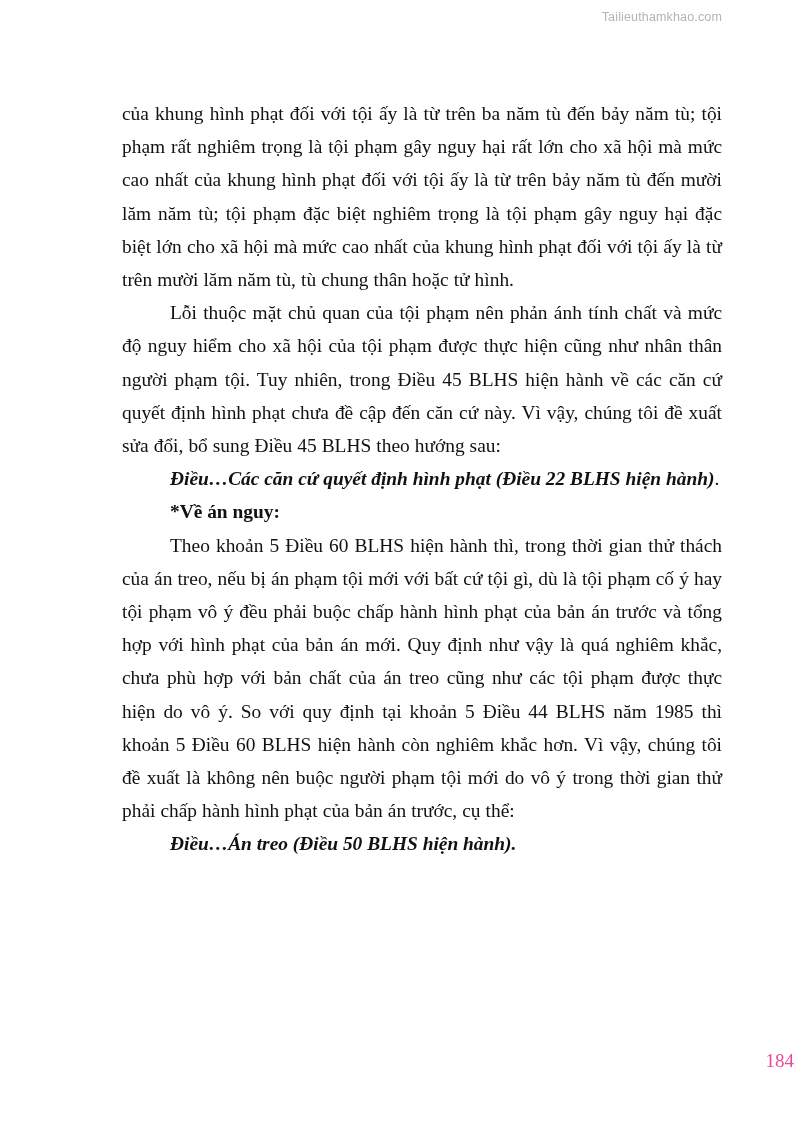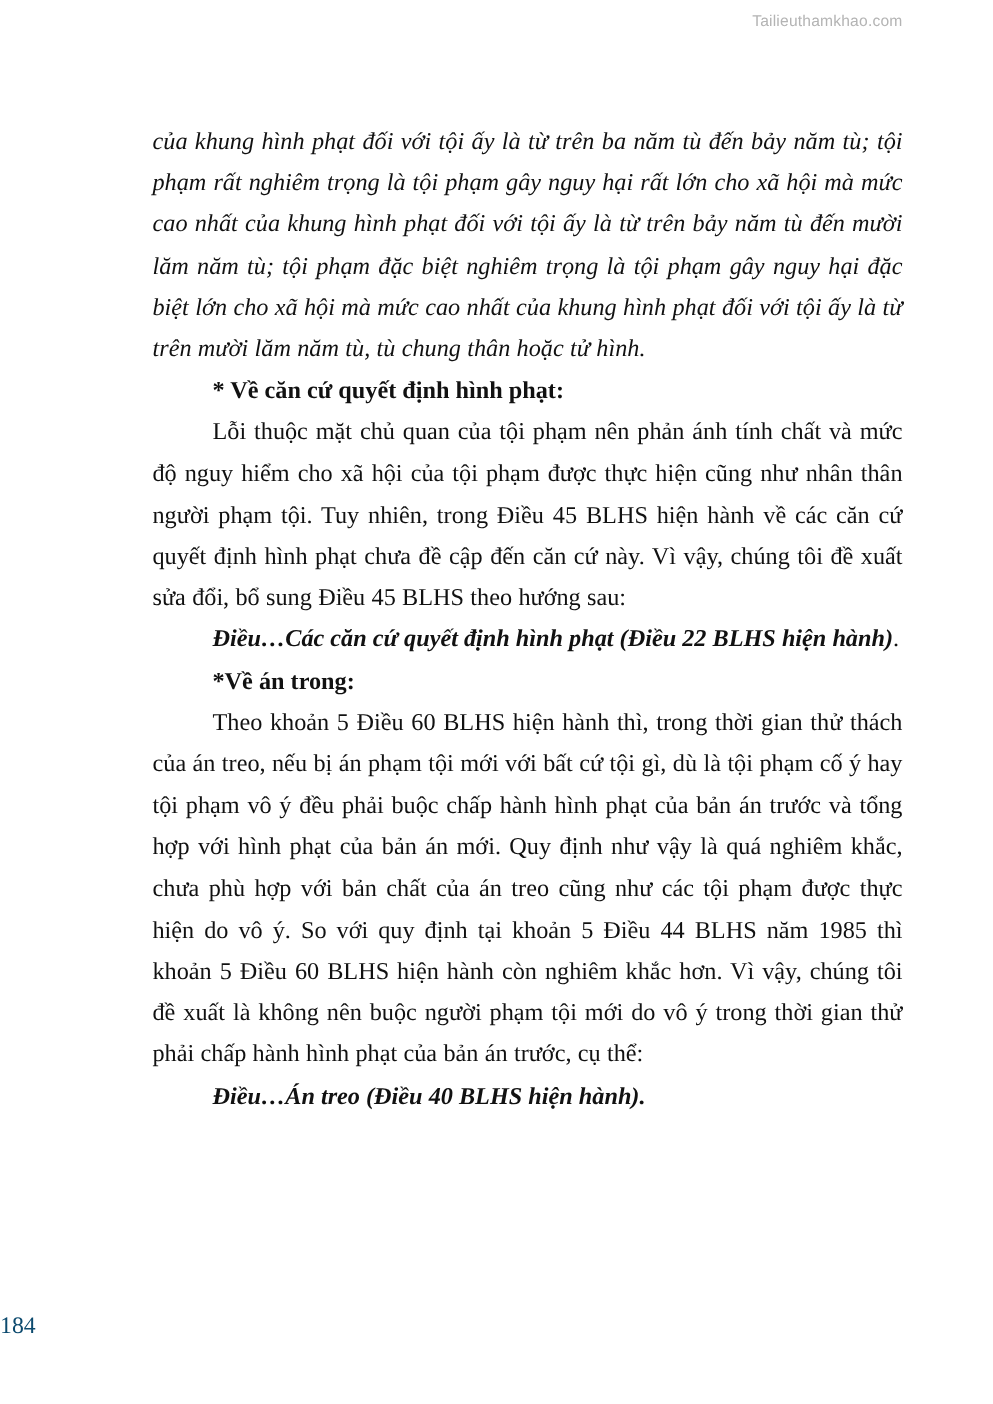--- a/index.html
+++ b/index.html
@@ -45,21 +45,20 @@
     margin: 0;
     font-size: 19.4px;
     line-height: 33.2px;
     text-align: justify;
     text-indent: 48px;
     hyphens: none;
     word-spacing: 0.2px;
   }
 
   .para.italic {
-    font-style: italic;
   }
 
   .para.noindent {
     text-indent: 0;
   }
 
   
   .heading {
     margin: 0;
     font-size: 19.4px;
@@ -77,47 +76,46 @@
     font-weight: normal;
     font-style: normal;
   }
 
   
   .page-number {
     position: absolute;
     left: 0;
     right: 0;
     top: 1050px;
-    text-align: left;
+    text-align: right;
     font-size: 19px;
     line-height: 22px;
-    color: #0c4a6e;
+    color: #ec4899;
   }
 </style>
 </head>
 <body>
 
 <div class="page">
 
   <div class="watermark">Tailieuthamkhao.com</div>
 
   <div class="content">
 
     <p class="para italic noindent">của khung hình phạt đối với tội ấy là từ trên ba năm tù đến bảy năm tù; tội phạm rất nghiêm trọng là tội phạm gây nguy hại rất lớn cho xã hội mà mức cao nhất của khung hình phạt đối với tội ấy là từ trên bảy năm tù đến mười lăm năm tù; tội phạm đặc biệt nghiêm trọng là tội phạm gây nguy hại đặc biệt lớn cho xã hội mà mức cao nhất của khung hình phạt đối với tội ấy là từ trên mười lăm năm tù, tù chung thân hoặc tử hình.</p>
 
-    <p class="heading">* Về căn cứ quyết định hình phạt:</p>
 
     <p class="para">Lỗi thuộc mặt chủ quan của tội phạm nên phản ánh tính chất và mức độ nguy hiểm cho xã hội của tội phạm được thực hiện cũng như nhân thân người phạm tội. Tuy nhiên, trong Điều 45 BLHS hiện hành về các căn cứ quyết định hình phạt chưa đề cập đến căn cứ này. Vì vậy, chúng tôi đề xuất sửa đổi, bổ sung Điều 45 BLHS theo hướng sau:</p>
 
     <p class="heading italic"><span>Điều…Các căn cứ quyết định hình phạt (Điều 22 BLHS hiện hành)</span><span class="tail">.</span></p>
 
 
-    <p class="heading">*Về án trong:</p>
+    <p class="heading">*Về án nguy:</p>
 
     <p class="para">Theo khoản 5 Điều 60 BLHS hiện hành thì, trong thời gian thử thách của án treo, nếu bị án phạm tội mới với bất cứ tội gì, dù là tội phạm cố ý hay tội phạm vô ý đều phải buộc chấp hành hình phạt của bản án trước và tổng hợp với hình phạt của bản án mới. Quy định như vậy là quá nghiêm khắc, chưa phù hợp với bản chất của án treo cũng như các tội phạm được thực hiện do vô ý. So với quy định tại khoản 5 Điều 44 BLHS năm 1985 thì khoản 5 Điều 60 BLHS hiện hành còn nghiêm khắc hơn. Vì vậy, chúng tôi đề xuất là không nên buộc người phạm tội mới do vô ý trong thời gian thử phải chấp hành hình phạt của bản án trước, cụ thể:</p>
 
-    <p class="heading italic">Điều…Án treo (Điều 40 BLHS hiện hành).</p>
+    <p class="heading italic">Điều…Án treo (Điều 50 BLHS hiện hành).</p>
 
   </div>
 
   <div class="page-number">184</div>
 
 </div>
 
 </body></html>

